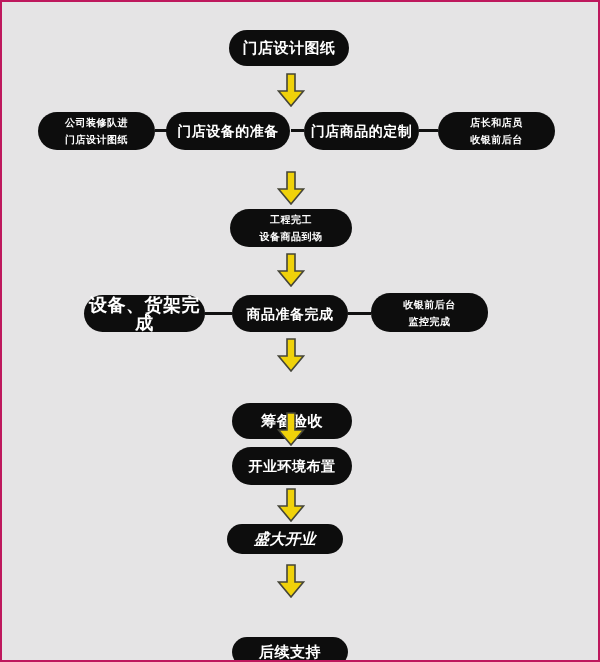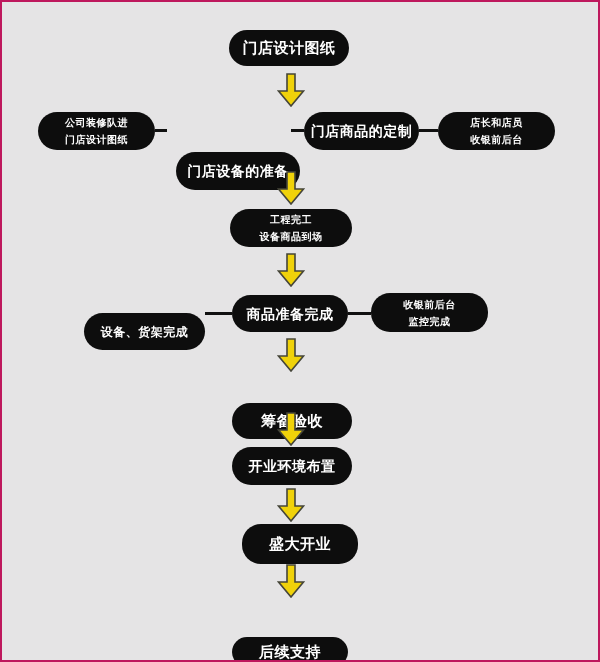--- a/index.html
+++ b/index.html
@@ -62,21 +62,21 @@
     <svg width="30" height="34" viewBox="0 0 30 34">
         <path d="M11 1 H19 V18 H27.5 L15 33 L2.5 18 H11 Z"></path>
       </svg>
   </div>
 
   <div class="node two-line" style="left:36px;top:110px;width:117px;height:38px;">
     <span class="l">公司装修队进</span>
     <span class="l">门店设计图纸</span>
   </div>
   <div class="connector" style="left:153px;top:127px;width:12px;"></div>
-  <div class="node" style="left:174px;top:110px;width:124px;height:38px;font-size:14px;margin-top:40px;">
+  <div class="node" style="left:164px;top:110px;width:124px;height:38px;font-size:14px;">
     <span class="l">门店设备的准备</span>
   </div>
   <div class="connector" style="left:289px;top:127px;width:13px;"></div>
   <div class="node" style="left:302px;top:110px;width:115px;height:38px;font-size:14px;">
     <span class="l">门店商品的定制</span>
   </div>
   <div class="connector" style="left:417px;top:127px;width:19px;"></div>
   <div class="node two-line" style="left:436px;top:110px;width:117px;height:38px;">
     <span class="l">店长和店员</span>
     <span class="l">收银前后台</span>
@@ -92,21 +92,21 @@
     <span class="l">工程完工</span>
     <span class="l">设备商品到场</span>
   </div>
 
   <div class="arrow" style="left:274px;top:251px;">
     <svg width="30" height="34" viewBox="0 0 30 34">
         <path d="M11 1 H19 V18 H27.5 L15 33 L2.5 18 H11 Z"></path>
       </svg>
   </div>
 
-  <div class="node" style="left:82px;top:293px;width:121px;height:37px;font-size:12px;margin-top:18px;">
+  <div class="node" style="left:82px;top:293px;width:121px;height:37px;font-size:18px;">
     <span class="l">设备、货架完成</span>
   </div>
   <div class="connector" style="left:203px;top:310px;width:27px;"></div>
   <div class="node" style="left:230px;top:293px;width:116px;height:37px;font-size:14px;">
     <span class="l">商品准备完成</span>
   </div>
   <div class="connector" style="left:346px;top:310px;width:23px;"></div>
   <div class="node two-line" style="left:369px;top:291px;width:117px;height:39px;text-align:right;">
     <span class="l">收银前后台</span>
     <span class="l">监控完成</span>
@@ -131,21 +131,21 @@
   <div class="node" style="left:230px;top:445px;width:120px;height:38px;font-size:14px;">
     <span class="l">开业环境布置</span>
   </div>
 
   <div class="arrow" style="left:274px;top:486px;">
     <svg width="30" height="34" viewBox="0 0 30 34">
         <path d="M11 1 H19 V18 H27.5 L15 33 L2.5 18 H11 Z"></path>
       </svg>
   </div>
 
-  <div class="node" style="left:240px;top:522px;width:116px;height:40px;">
+  <div class="node" style="left:225px;top:522px;width:116px;height:30px;font-style:italic;">
     <span class="l">盛大开业</span>
   </div>
 
   <div class="arrow" style="left:274px;top:562px;">
     <svg width="30" height="34" viewBox="0 0 30 34">
         <path d="M11 1 H19 V18 H27.5 L15 33 L2.5 18 H11 Z"></path>
       </svg>
   </div>
 
   <div class="node" style="left:230px;top:599px;width:116px;height:30px;margin-top:36px;">

